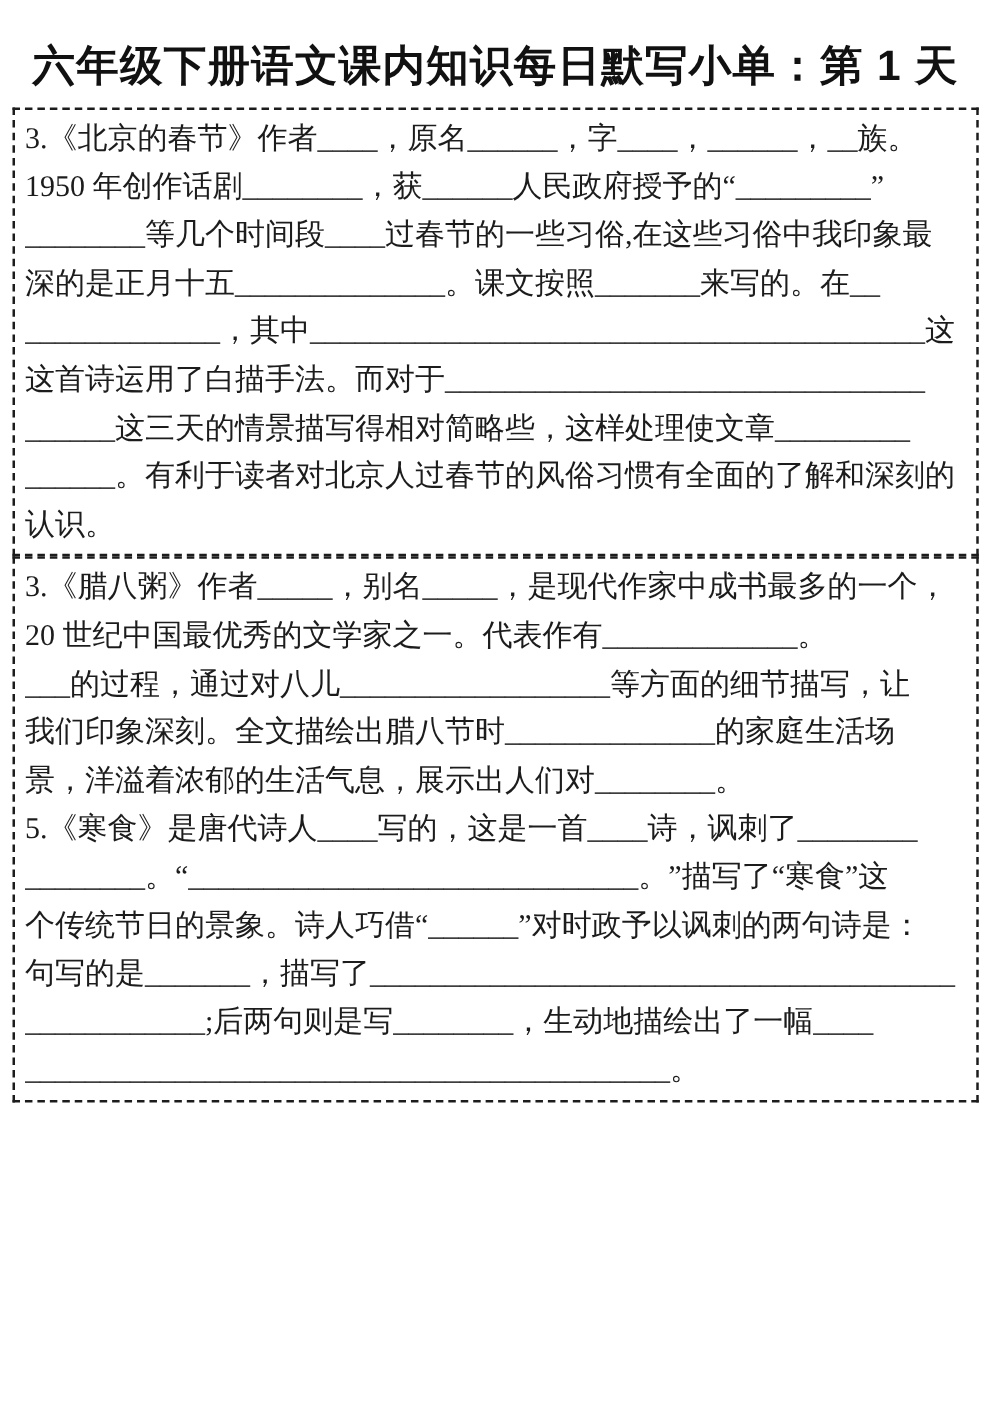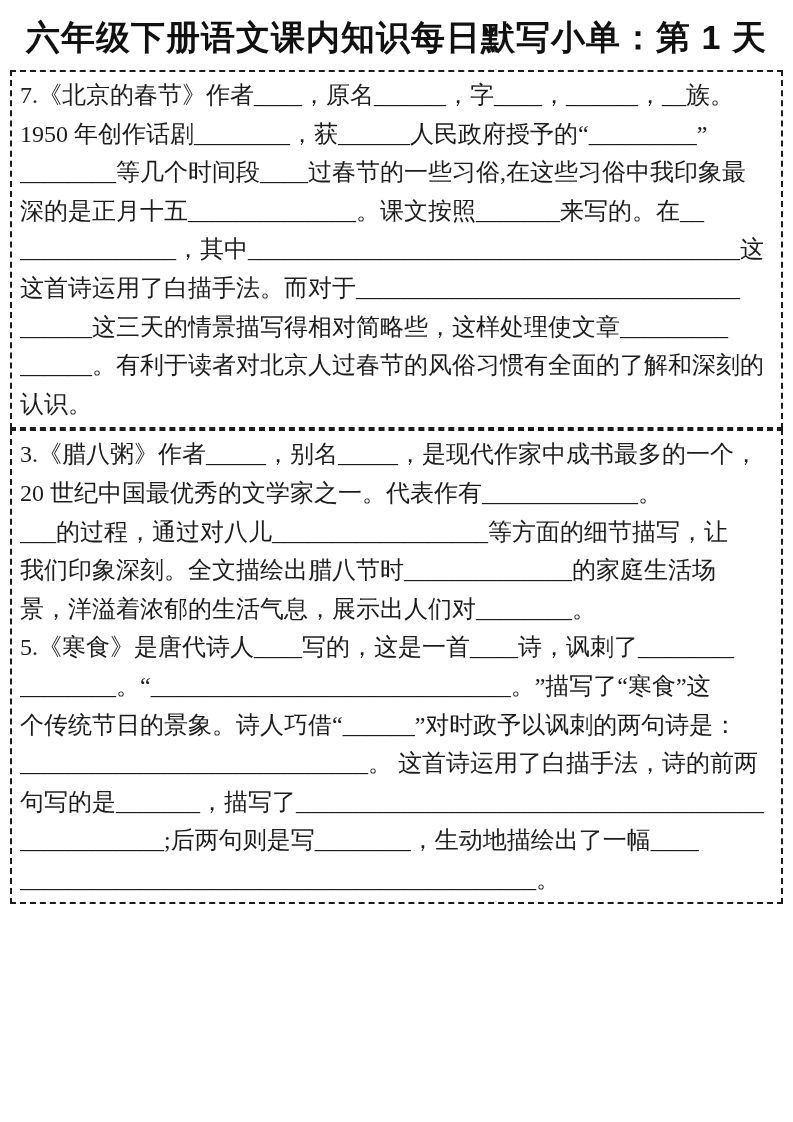--- a/index.html
+++ b/index.html
@@ -7,21 +7,21 @@
     width: 793px;
     background: #ffffff;
     font-family: "Liberation Serif", serif;
     color: #1c1c1c;
   }
   .page {
     width: 793px;
     height: 1122px;
     background: #ffffff;
     overflow: hidden;
-    padding-top: 14px;
+    padding-top: 30px;
   }
   .worksheet-title {
     font-family: "Liberation Sans", sans-serif;
     font-weight: bold;
     font-size: 34px;
     line-height: 46px;
     text-align: center;
     letter-spacing: 1px;
     color: #111111;
     white-space: nowrap;
@@ -43,21 +43,21 @@
   }
 </style>
 </head>
 <body>
 
 <div class="page">
 
   <section>
     <h1 class="worksheet-title title-day1">六年级下册语文课内知识每日默写小单：第 1 天</h1>
     <div class="question-box">
-        <div class="text-line">7.《北京的春节》作者____，原名______，字____，______，__族。</div>
+        <div class="text-line">3.《北京的春节》作者____，原名______，字____，______，__族。</div>
         <div class="text-line">1950 年创作话剧________，获______人民政府授予的“_________”</div>
         <div class="text-line">________等几个时间段____过春节的一些习俗,在这些习俗中我印象最</div>
         <div class="text-line">深的是正月十五______________。课文按照_______来写的。在__</div>
         <div class="text-line">_____________，其中_________________________________________这</div>
         <div class="text-line">这首诗运用了白描手法。而对于________________________________</div>
         <div class="text-line">______这三天的情景描写得相对简略些，这样处理使文章_________</div>
         <div class="text-line">______。有利于读者对北京人过春节的风俗习惯有全面的了解和深刻的</div>
         <div class="text-line">认识。</div>
       </div>
   </section>
@@ -65,20 +65,19 @@
   <section>
     <div class="question-box">
         <div class="text-line">3.《腊八粥》作者_____，别名_____，是现代作家中成书最多的一个，</div>
         <div class="text-line">20 世纪中国最优秀的文学家之一。代表作有_____________。</div>
         <div class="text-line">___的过程，通过对八儿__________________等方面的细节描写，让</div>
         <div class="text-line">我们印象深刻。全文描绘出腊八节时______________的家庭生活场</div>
         <div class="text-line">景，洋溢着浓郁的生活气息，展示出人们对________。</div>
         <div class="text-line">5.《寒食》是唐代诗人____写的，这是一首____诗，讽刺了________</div>
         <div class="text-line">________。“______________________________。”描写了“寒食”这</div>
         <div class="text-line">个传统节日的景象。诗人巧借“______”对时政予以讽刺的两句诗是：</div>
-        <div class="text-line">_____________________________。 这首诗运用了白描手法，诗的前两</div>
         <div class="text-line">句写的是_______，描写了_______________________________________</div>
         <div class="text-line">____________;后两句则是写________，生动地描绘出了一幅____</div>
         <div class="text-line">___________________________________________。</div>
       </div>
   </section>
 
 </div>
 
 </body></html>

